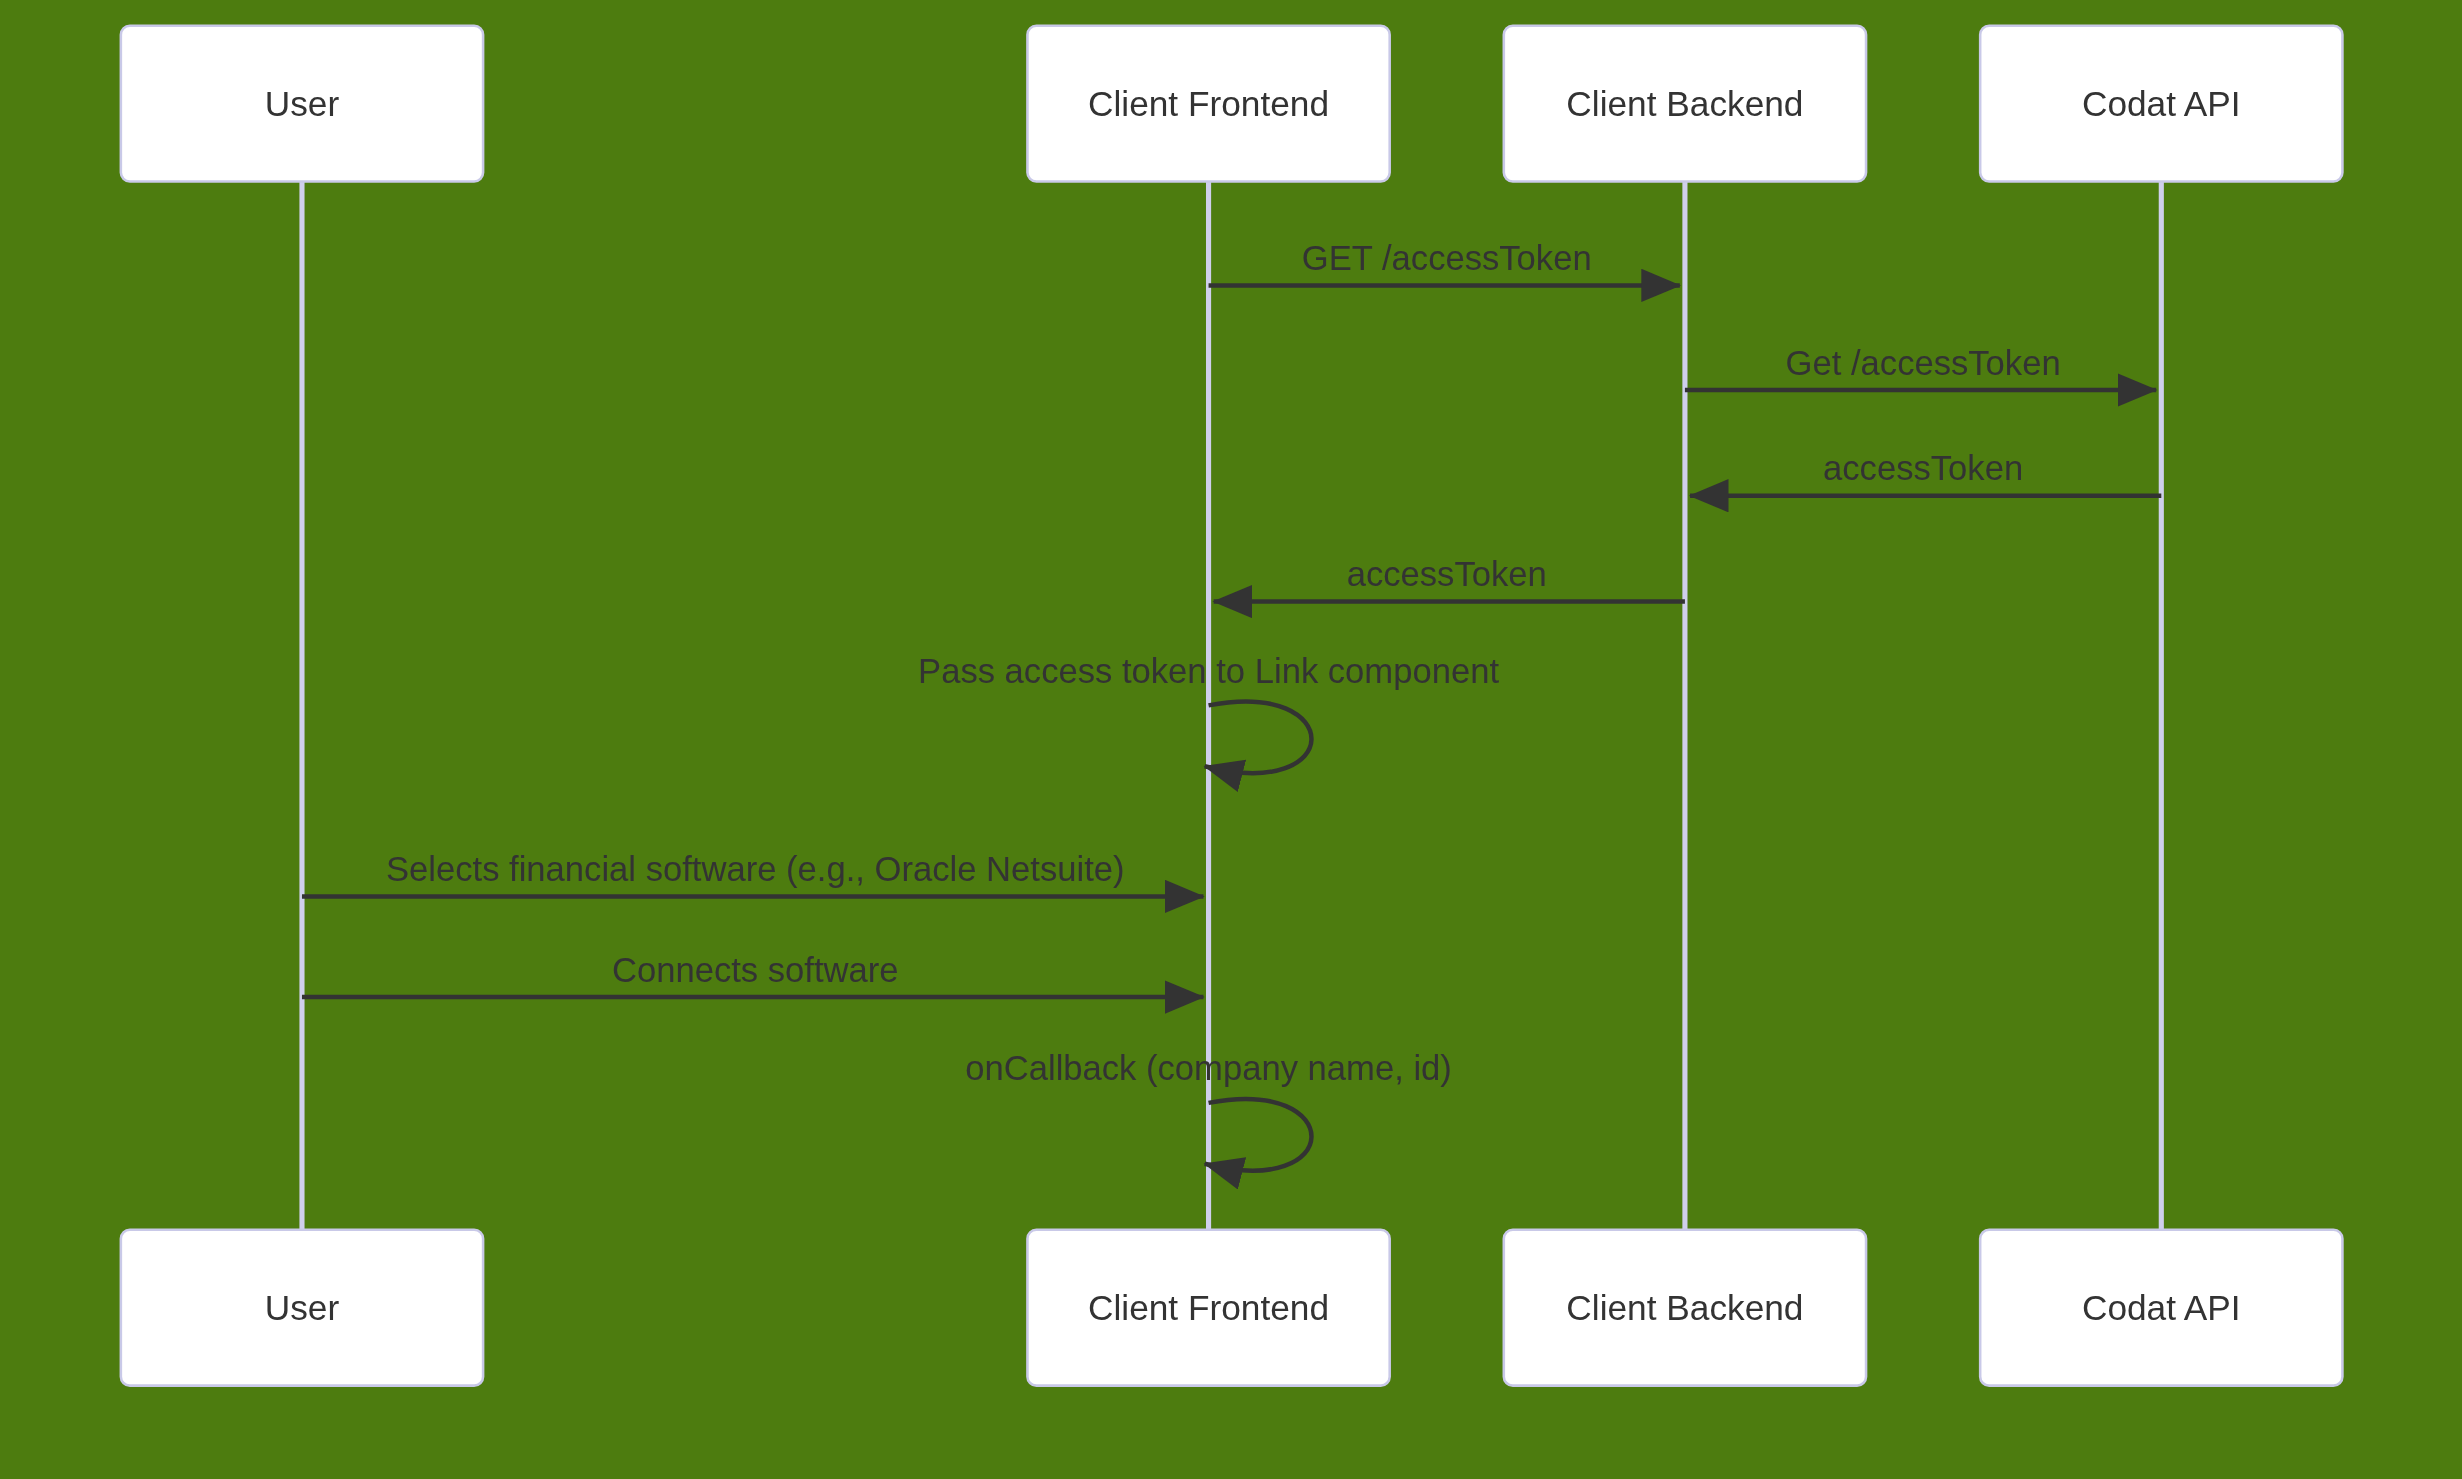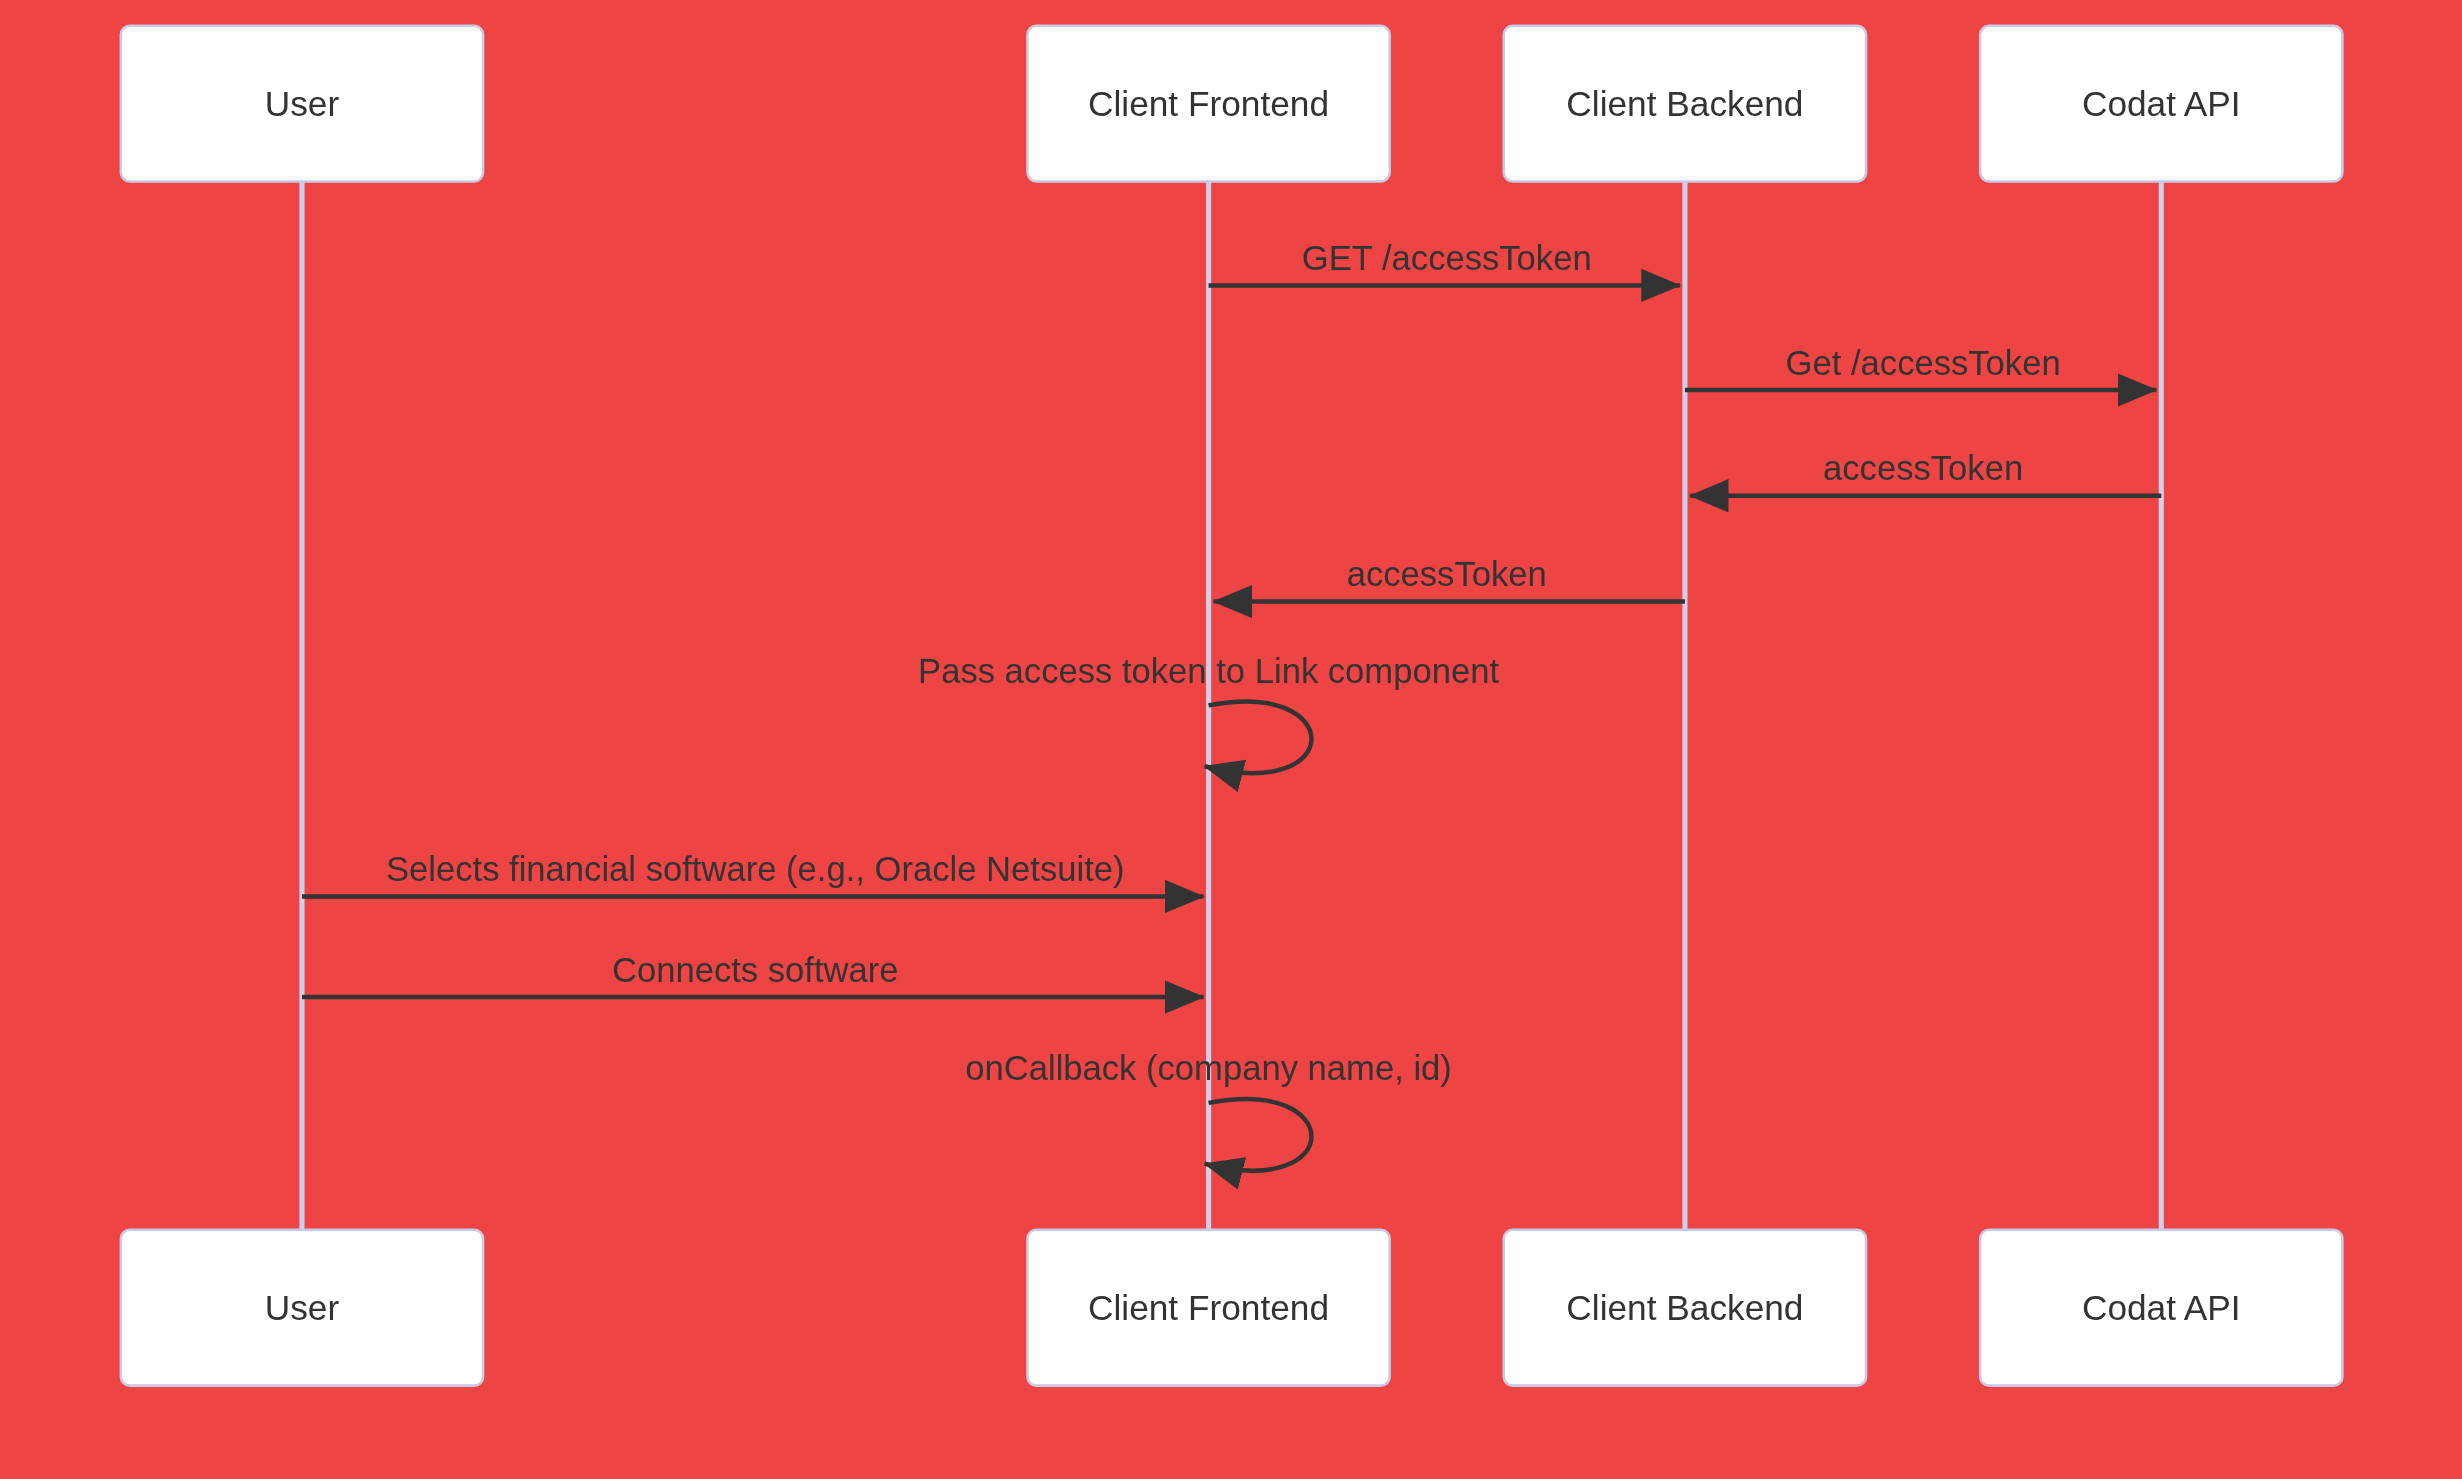--- a/index.html
+++ b/index.html
@@ -1,20 +1,20 @@
 <!DOCTYPE html>
 <html style="font-size:10.3px"><head>
 <meta charset="utf-8">
 <style>
   html, body { margin: 0; padding: 0; background: #ffffff; }
   .diagram-root {
     position: relative;
     width: 2462px;
     height: 1480px;
-    background: #ef4444;
+    background: #4d7c0f;
     overflow: hidden;
     font-family: "Liberation Sans", sans-serif;
   }
   svg text {
     font-family: "Liberation Sans", sans-serif;
     fill: #333333;
   }
   text.actor-label  { font-size: 55px; }
   text.message-label { font-size: 54px; }
 </style>

